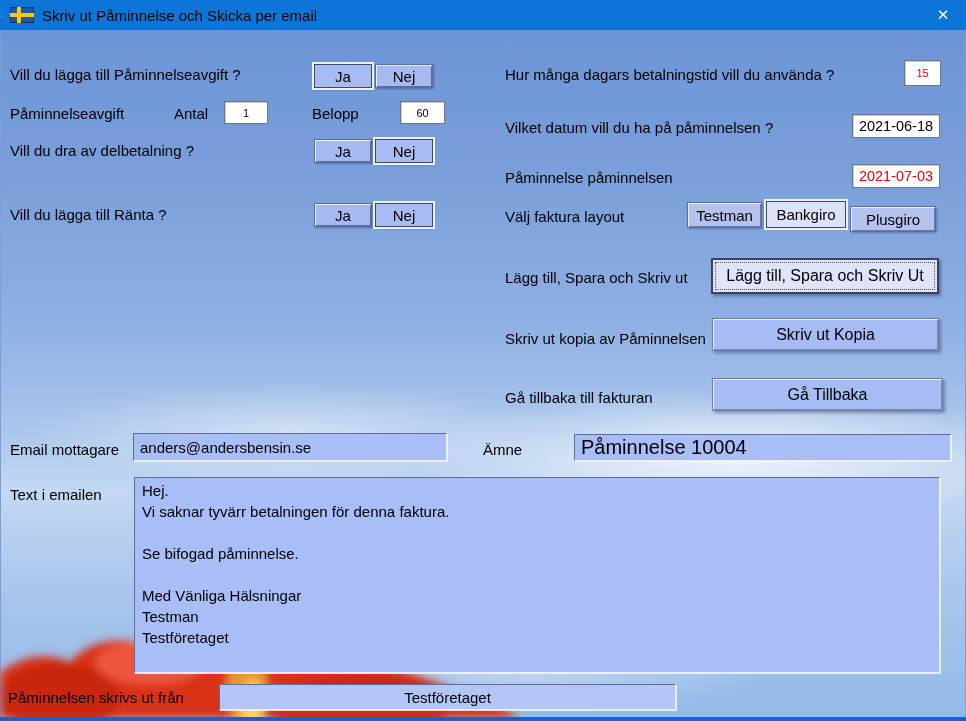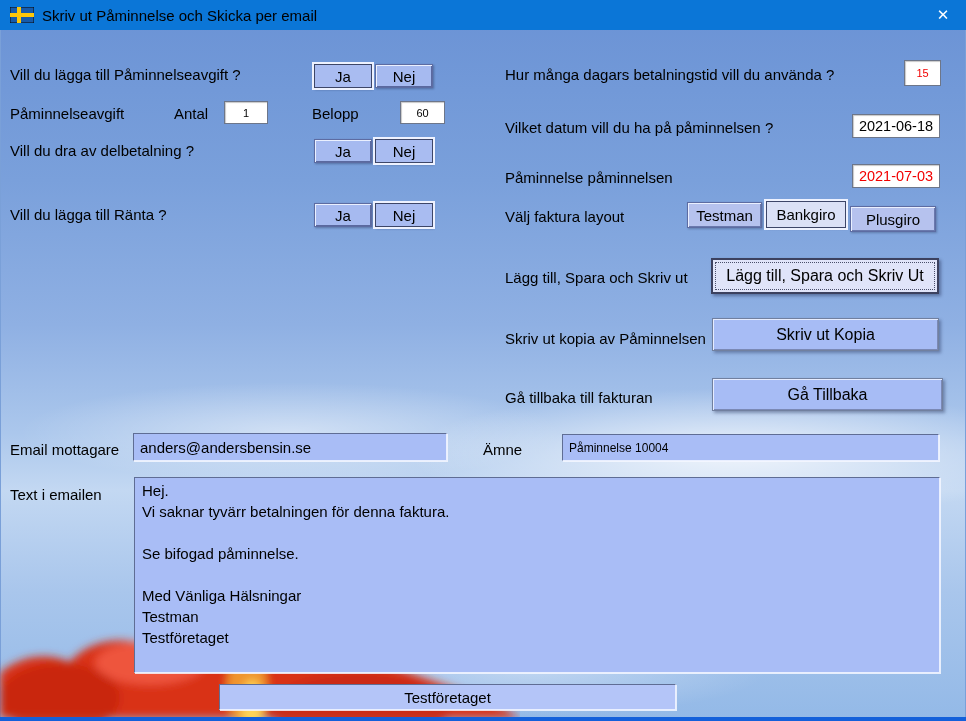--- a/index.html
+++ b/index.html
@@ -113,28 +113,29 @@
   <div class="lbl" style="left:505px;top:330px;">Skriv ut kopia av Påminnelsen</div>
   <button class="btn bigbtn" style="left:712px;top:318px;width:227px;height:33px;">Skriv ut Kopia</button>
 
   <div class="lbl" style="left:505px;top:389px;">Gå tillbaka till fakturan</div>
   <button class="btn bigbtn" style="left:712px;top:378px;width:231px;height:33px;">Gå Tillbaka</button>
 
   <div class="lbl" style="left:10px;top:441px;">Email mottagare</div>
   <input class="field" style="left: 133px; top: 433px; width: 314px; height: 28px;" value="anders@andersbensin.se">
 
   <div class="lbl" style="left:483px;top:441px;">Ämne</div>
-  <input class="field" style="left: 562px; top: 434px; width: 377px; height: 27px; font-size: 12px;" value="Påminnelse 10004">
+  <input class="field" style="left: 574px; top: 434px; width: 377px; height: 27px; font-size: 20px;" value="Påminnelse 10004">
 
   <div class="lbl" style="left:10px;top:486px;">Text i emailen</div>
   <textarea class="field" style="left: 134px; top: 477px; width: 806px; height: 196px;">Hej.
 Vi saknar tyvärr betalningen för denna faktura.
 
 Se bifogad påminnelse.
 
 Med Vänliga Hälsningar
 Testman
 Testföretaget</textarea>
 
+  <div class="lbl" style="left:8px;top:689px;">Påminnelsen skrivs ut från</div>
   <input class="field" style="left: 219px; top: 684px; width: 457px; height: 26px; text-align: center; background: rgb(180, 197, 248);" value="Testföretaget">
 
   <div class="bottom-strip"></div>
 </div>
 
 </body></html>

